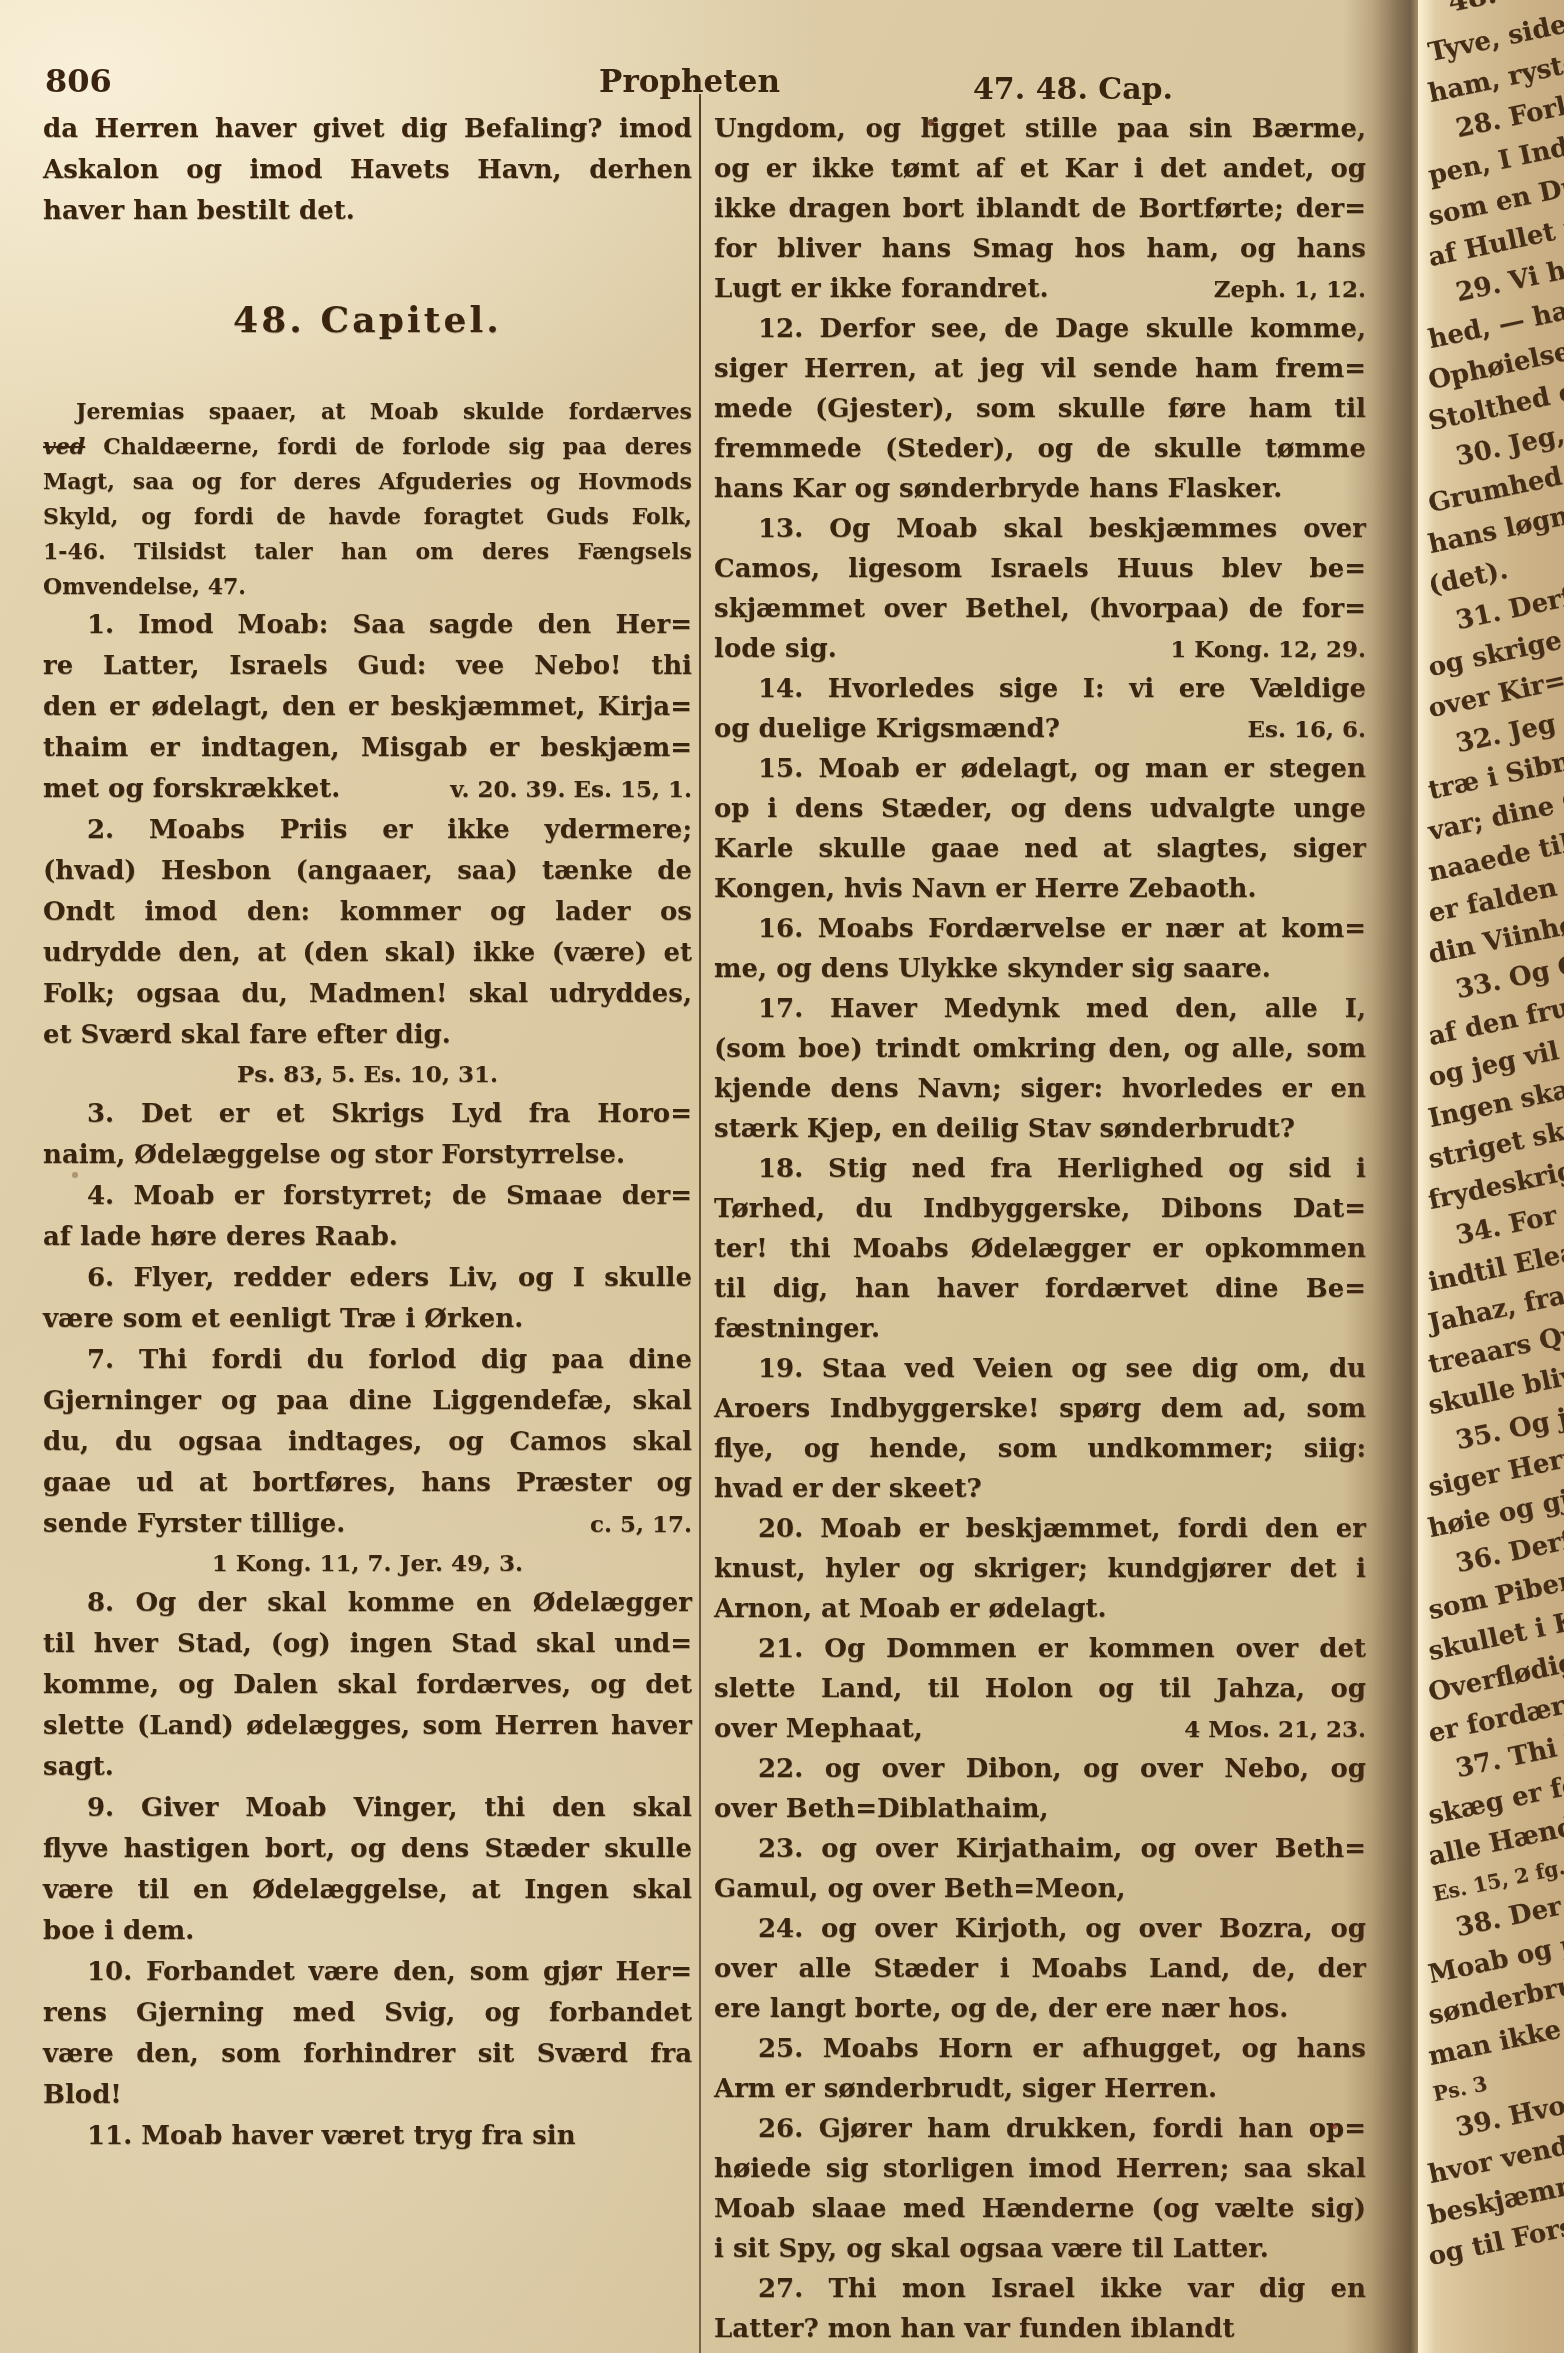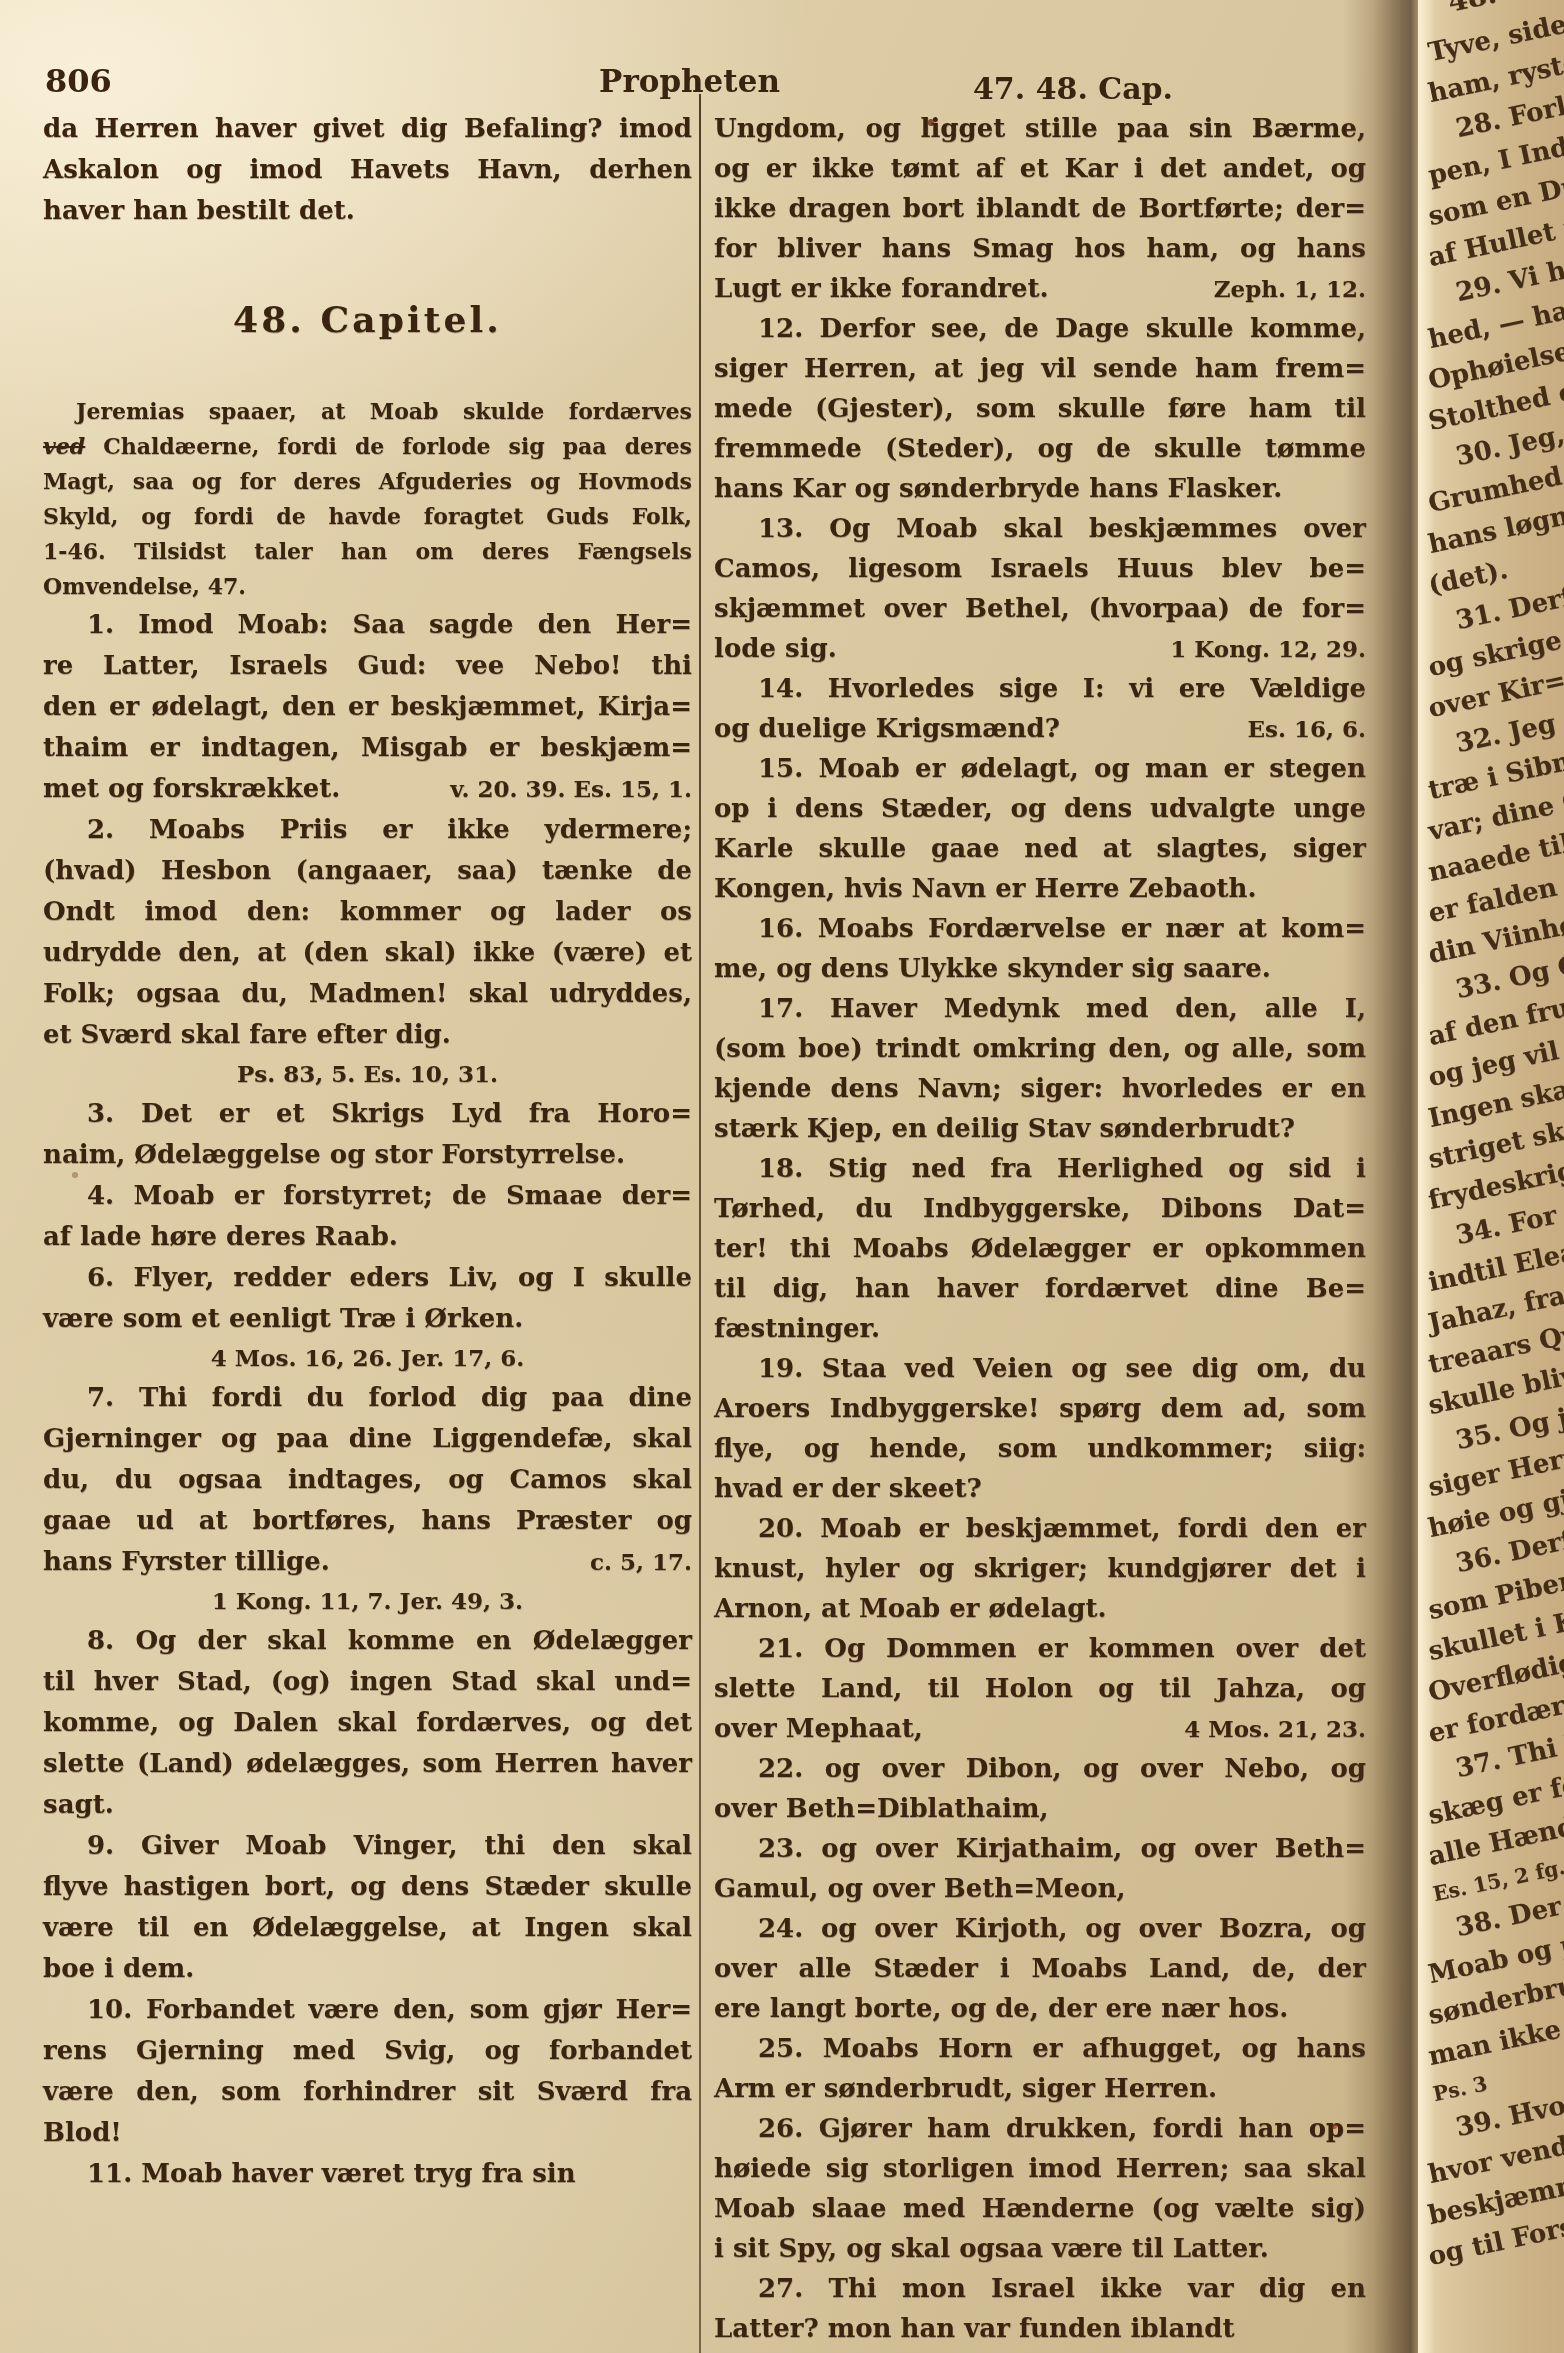--- a/index.html
+++ b/index.html
@@ -105,28 +105,27 @@
         <div class="line short">naim, Ødelæggelse og stor Forstyrrelse.</div>
       </div>
       <div class="para verse">
         <div class="line">4. Moab er forstyrret; de Smaae der=</div>
         <div class="line short">af lade høre deres Raab.</div>
       </div>
       <div class="para verse">
         <div class="line">6. Flyer, redder eders Liv, og I skulle</div>
         <div class="line short">være som et eenligt Træ i Ørken.</div>
       </div>
-      <div class="cite">4 Mos. 16, 26.  Jer. 17, 6.</div>
       <div class="para verse">
         <div class="line">7. Thi fordi du forlod dig paa dine</div>
         <div class="line">Gjerninger og paa dine Liggendefæ, skal</div>
         <div class="line">du, du ogsaa indtages, og Camos skal</div>
         <div class="line">gaae ud at bortføres, hans Præster og</div>
         <div class="line refline">
-          <span class="t">hans Fyrster tillige.</span>
+          <span class="t">sende Fyrster tillige.</span>
           <span class="r">c. 5, 17.</span>
         </div>
       </div>
       <div class="cite">1 Kong. 11, 7.  Jer. 49, 3.</div>
       <div class="para verse">
         <div class="line">8. Og der skal komme en Ødelægger</div>
         <div class="line">til hver Stad, (og) ingen Stad skal und=</div>
         <div class="line">komme, og Dalen skal fordærves, og det</div>
         <div class="line">slette (Land) ødelægges, som Herren haver</div>
         <div class="line short">sagt.</div>

